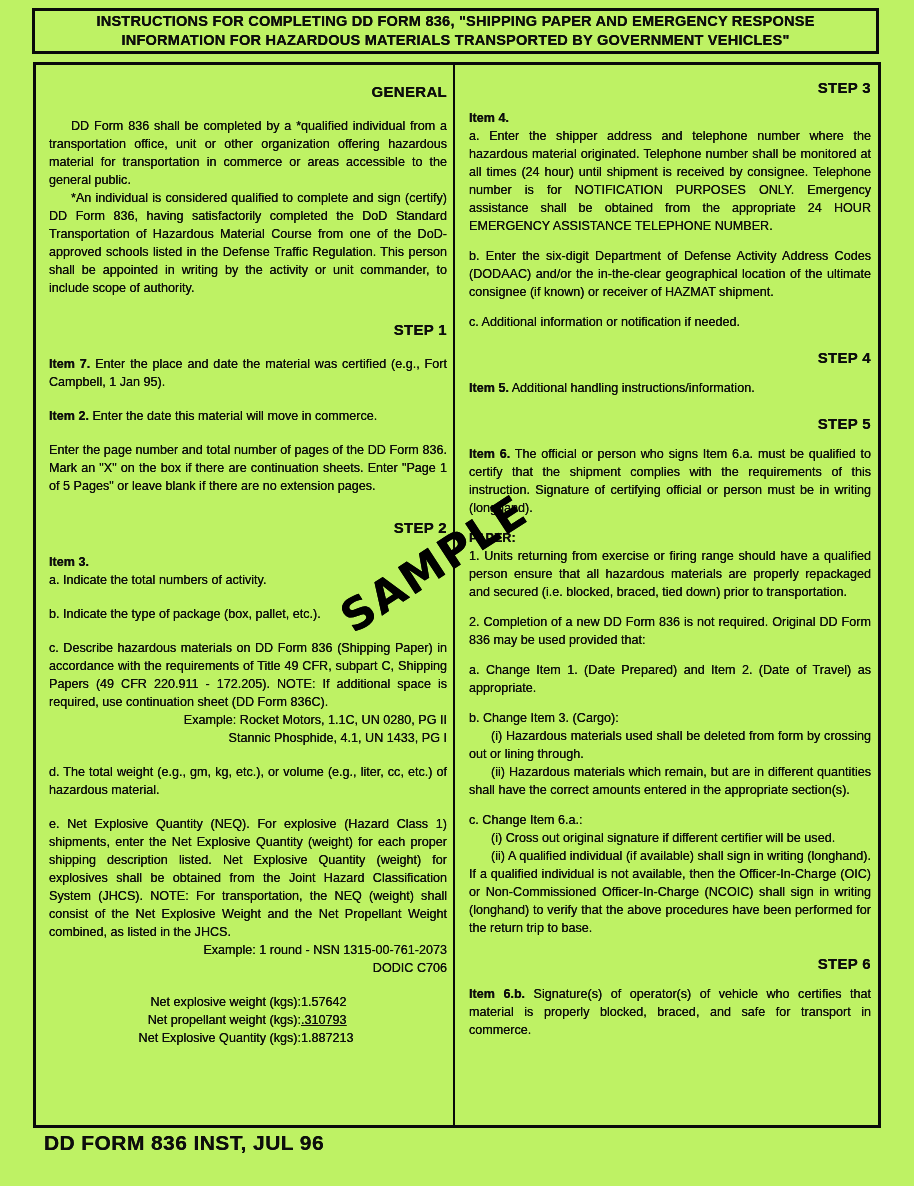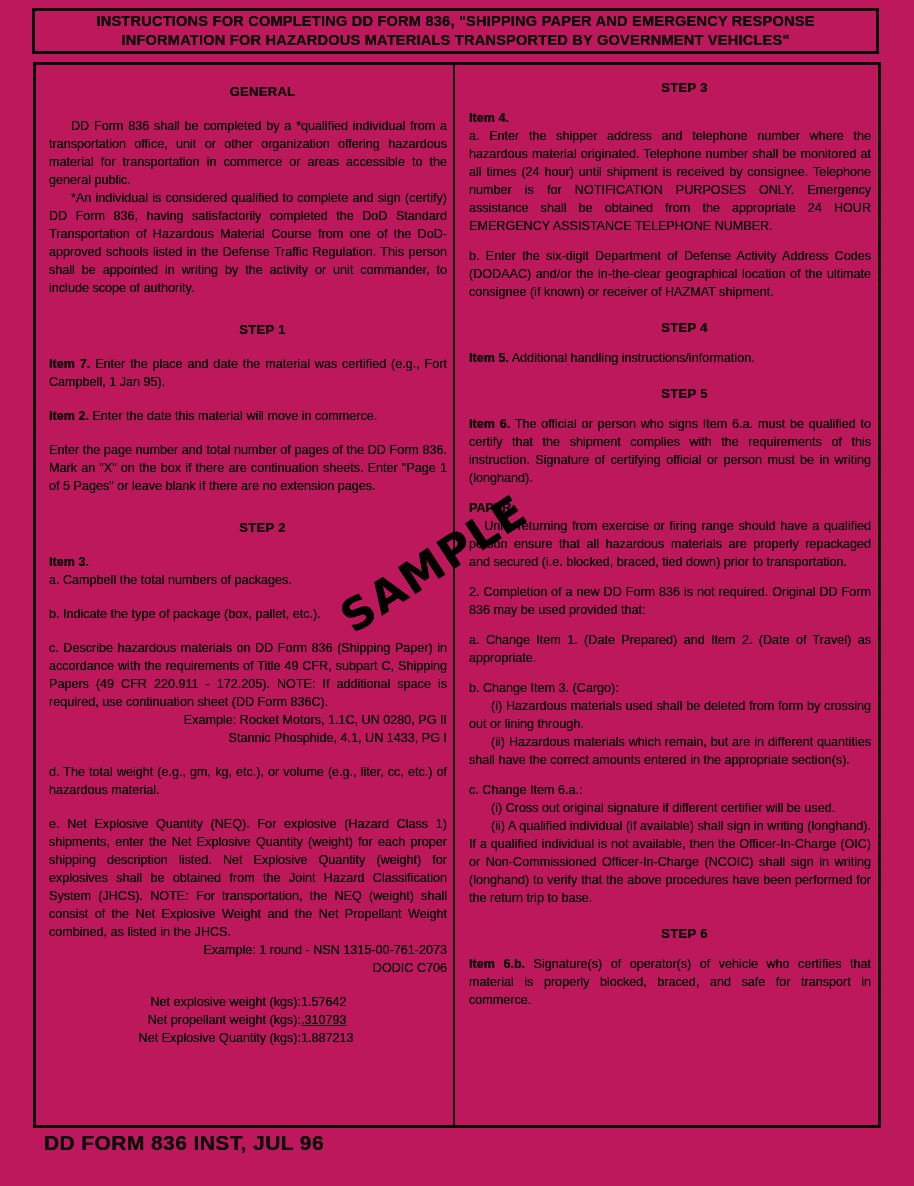--- a/index.html
+++ b/index.html
@@ -4,21 +4,21 @@
 <style>
   html,body { margin:0; padding:0; }
   body {
     width:914px; height:1186px;
     background:#ffffff;
     font-family:"Liberation Sans", sans-serif;
     color:#0d0d0d;
     position:relative;
     overflow:hidden;
   }
-  .page { position:absolute; inset:0; background:#be185d; }
+  .page { position:absolute; inset:0; background:#bef264; }
 
   .title-box {
     position:absolute; left:32px; top:8px; width:847px; height:46px;
     border:3px solid #0a0a0a; box-sizing:border-box;
     display:flex; align-items:center; justify-content:center;
     text-align:center; font-weight:700; font-size:14.6px; line-height:1.32;
     padding:0 26px; letter-spacing:0.2px;
     text-shadow:0 0 0.4px #000;
   }
 
@@ -41,21 +41,21 @@
 
   .blk { text-align:justify; }
   .col-left  .blk { margin-top:16px; }
   .col-right .blk { margin-top:12px; }
   .col-left  .blk.heading { margin-top:24px; }
   .col-right .blk.heading { margin-top:18px; }
   .col .blk:first-child { margin-top:0 !important; }
   .blk.tight { margin-top:0 !important; }
 
   .heading {
-    font-weight:700; font-size:13px; text-align:center; letter-spacing:0.3px;
+    font-weight:700; font-size:15px; text-align:right; letter-spacing:0.3px;
     text-shadow:0 0 0.5px #000;
     margin-left:29px;
   }
   .lead { font-weight:700; text-shadow:0 0 0.5px #000; }
   .findent { text-indent:22px; }
 
   .lines { text-align:right; }
   .line  { white-space:nowrap; }
 
   .kv { text-align:right; margin-left:74px; }
@@ -90,21 +90,21 @@
     <div class="col col-left" id="col-left">
         <div class="blk heading">GENERAL</div>
         <div class="blk para findent"><span>DD Form 836 shall be completed by a *qualified individual from a transportation office, unit or other organization offering hazardous material for transportation in commerce or areas accessible to the general public.</span></div>
         <div class="blk para tight findent"><span>*An individual is considered qualified to complete and sign (certify) DD Form 836, having satisfactorily completed the DoD Standard Transportation of Hazardous Material Course from one of the DoD-approved schools listed in the Defense Traffic Regulation. This person shall be appointed in writing by the activity or unit commander, to include scope of authority.</span></div>
         <div class="blk heading">STEP 1</div>
         <div class="blk para"><span class="lead">Item 7.</span> <span>Enter the place and date the material was certified (e.g., Fort Campbell, 1 Jan 95).</span></div>
         <div class="blk para"><span class="lead">Item 2.</span> <span>Enter the date this material will move in commerce.</span></div>
         <div class="blk para"><span>Enter the page number and total number of pages of the DD Form 836. Mark an "X" on the box if there are continuation sheets. Enter "Page 1 of 5 Pages" or leave blank if there are no extension pages.</span></div>
         <div class="blk heading">STEP 2</div>
         <div class="blk para"><span class="lead">Item 3.</span> </div>
-        <div class="blk para tight"><span>a. Campbell the total numbers of packages.</span></div>
+        <div class="blk para tight"><span>a. Indicate the total numbers of activity.</span></div>
         <div class="blk para"><span>b. Indicate the type of package (box, pallet, etc.).</span></div>
         <div class="blk para"><span>c. Describe hazardous materials on DD Form 836 (Shipping Paper) in accordance with the requirements of Title 49 CFR, subpart C, Shipping Papers (49 CFR 220.911 - 172.205). NOTE: If additional space is required, use continuation sheet (DD Form 836C).</span></div>
         <div class="blk lines tight">
           <div class="line">Example:  Rocket Motors, 1.1C, UN 0280, PG II</div>
           <div class="line" style="padding-left: 72px;">Stannic Phosphide, 4.1, UN 1433, PG I</div>
         </div>
         <div class="blk para"><span>d. The total weight (e.g., gm, kg, etc.), or volume (e.g., liter, cc, etc.) of hazardous material.</span></div>
         <div class="blk para"><span>e. Net Explosive Quantity (NEQ). For explosive (Hazard Class 1) shipments, enter the Net Explosive Quantity (weight) for each proper shipping description listed. Net Explosive Quantity (weight) for explosives shall be obtained from the Joint Hazard Classification System (JHCS). NOTE: For transportation, the NEQ (weight) shall consist of the Net Explosive Weight and the Net Propellant Weight combined, as listed in the JHCS.</span></div>
         <div class="blk lines tight">
           <div class="line">Example:  1 round - NSN 1315-00-761-2073</div>
@@ -123,20 +123,21 @@
             <span class="kvlabel">Net Explosive Quantity (kgs):</span>
             <span class="kvvalue">1.887213</span>
           </div>
         </div>
       </div>
     <div class="col col-right" id="col-right">
         <div class="blk heading">STEP 3</div>
         <div class="blk para"><span class="lead">Item 4.</span> </div>
         <div class="blk para tight"><span>a. Enter the shipper address and telephone number where the hazardous material originated. Telephone number shall be monitored at all times (24 hour) until shipment is received by consignee. Telephone number is for NOTIFICATION PURPOSES ONLY. Emergency assistance shall be obtained from the appropriate 24 HOUR EMERGENCY ASSISTANCE TELEPHONE NUMBER.</span></div>
         <div class="blk para"><span>b. Enter the six-digit Department of Defense Activity Address Codes (DODAAC) and/or the in-the-clear geographical location of the ultimate consignee (if known) or receiver of HAZMAT shipment.</span></div>
+        <div class="blk para"><span>c. Additional information or notification if needed.</span></div>
         <div class="blk heading">STEP 4</div>
         <div class="blk para"><span class="lead">Item 5.</span> <span>Additional handling instructions/information.</span></div>
         <div class="blk heading">STEP 5</div>
         <div class="blk para"><span class="lead">Item 6.</span> <span>The official or person who signs Item 6.a. must be qualified to certify that the shipment complies with the requirements of this instruction. Signature of certifying official or person must be in writing (longhand).</span></div>
         <div class="blk para"><span class="lead">PAPER:</span> </div>
         <div class="blk para tight"><span>1. Units returning from exercise or firing range should have a qualified person ensure that all hazardous materials are properly repackaged and secured (i.e. blocked, braced, tied down) prior to transportation.</span></div>
         <div class="blk para"><span>2. Completion of a new DD Form 836 is not required. Original DD Form 836 may be used provided that:</span></div>
         <div class="blk para"><span>a. Change Item 1. (Date Prepared) and Item 2. (Date of Travel) as appropriate.</span></div>
         <div class="blk para"><span>b. Change Item 3. (Cargo):</span></div>
         <div class="blk para tight findent"><span>(i) Hazardous materials used shall be deleted from form by crossing out or lining through.</span></div>

